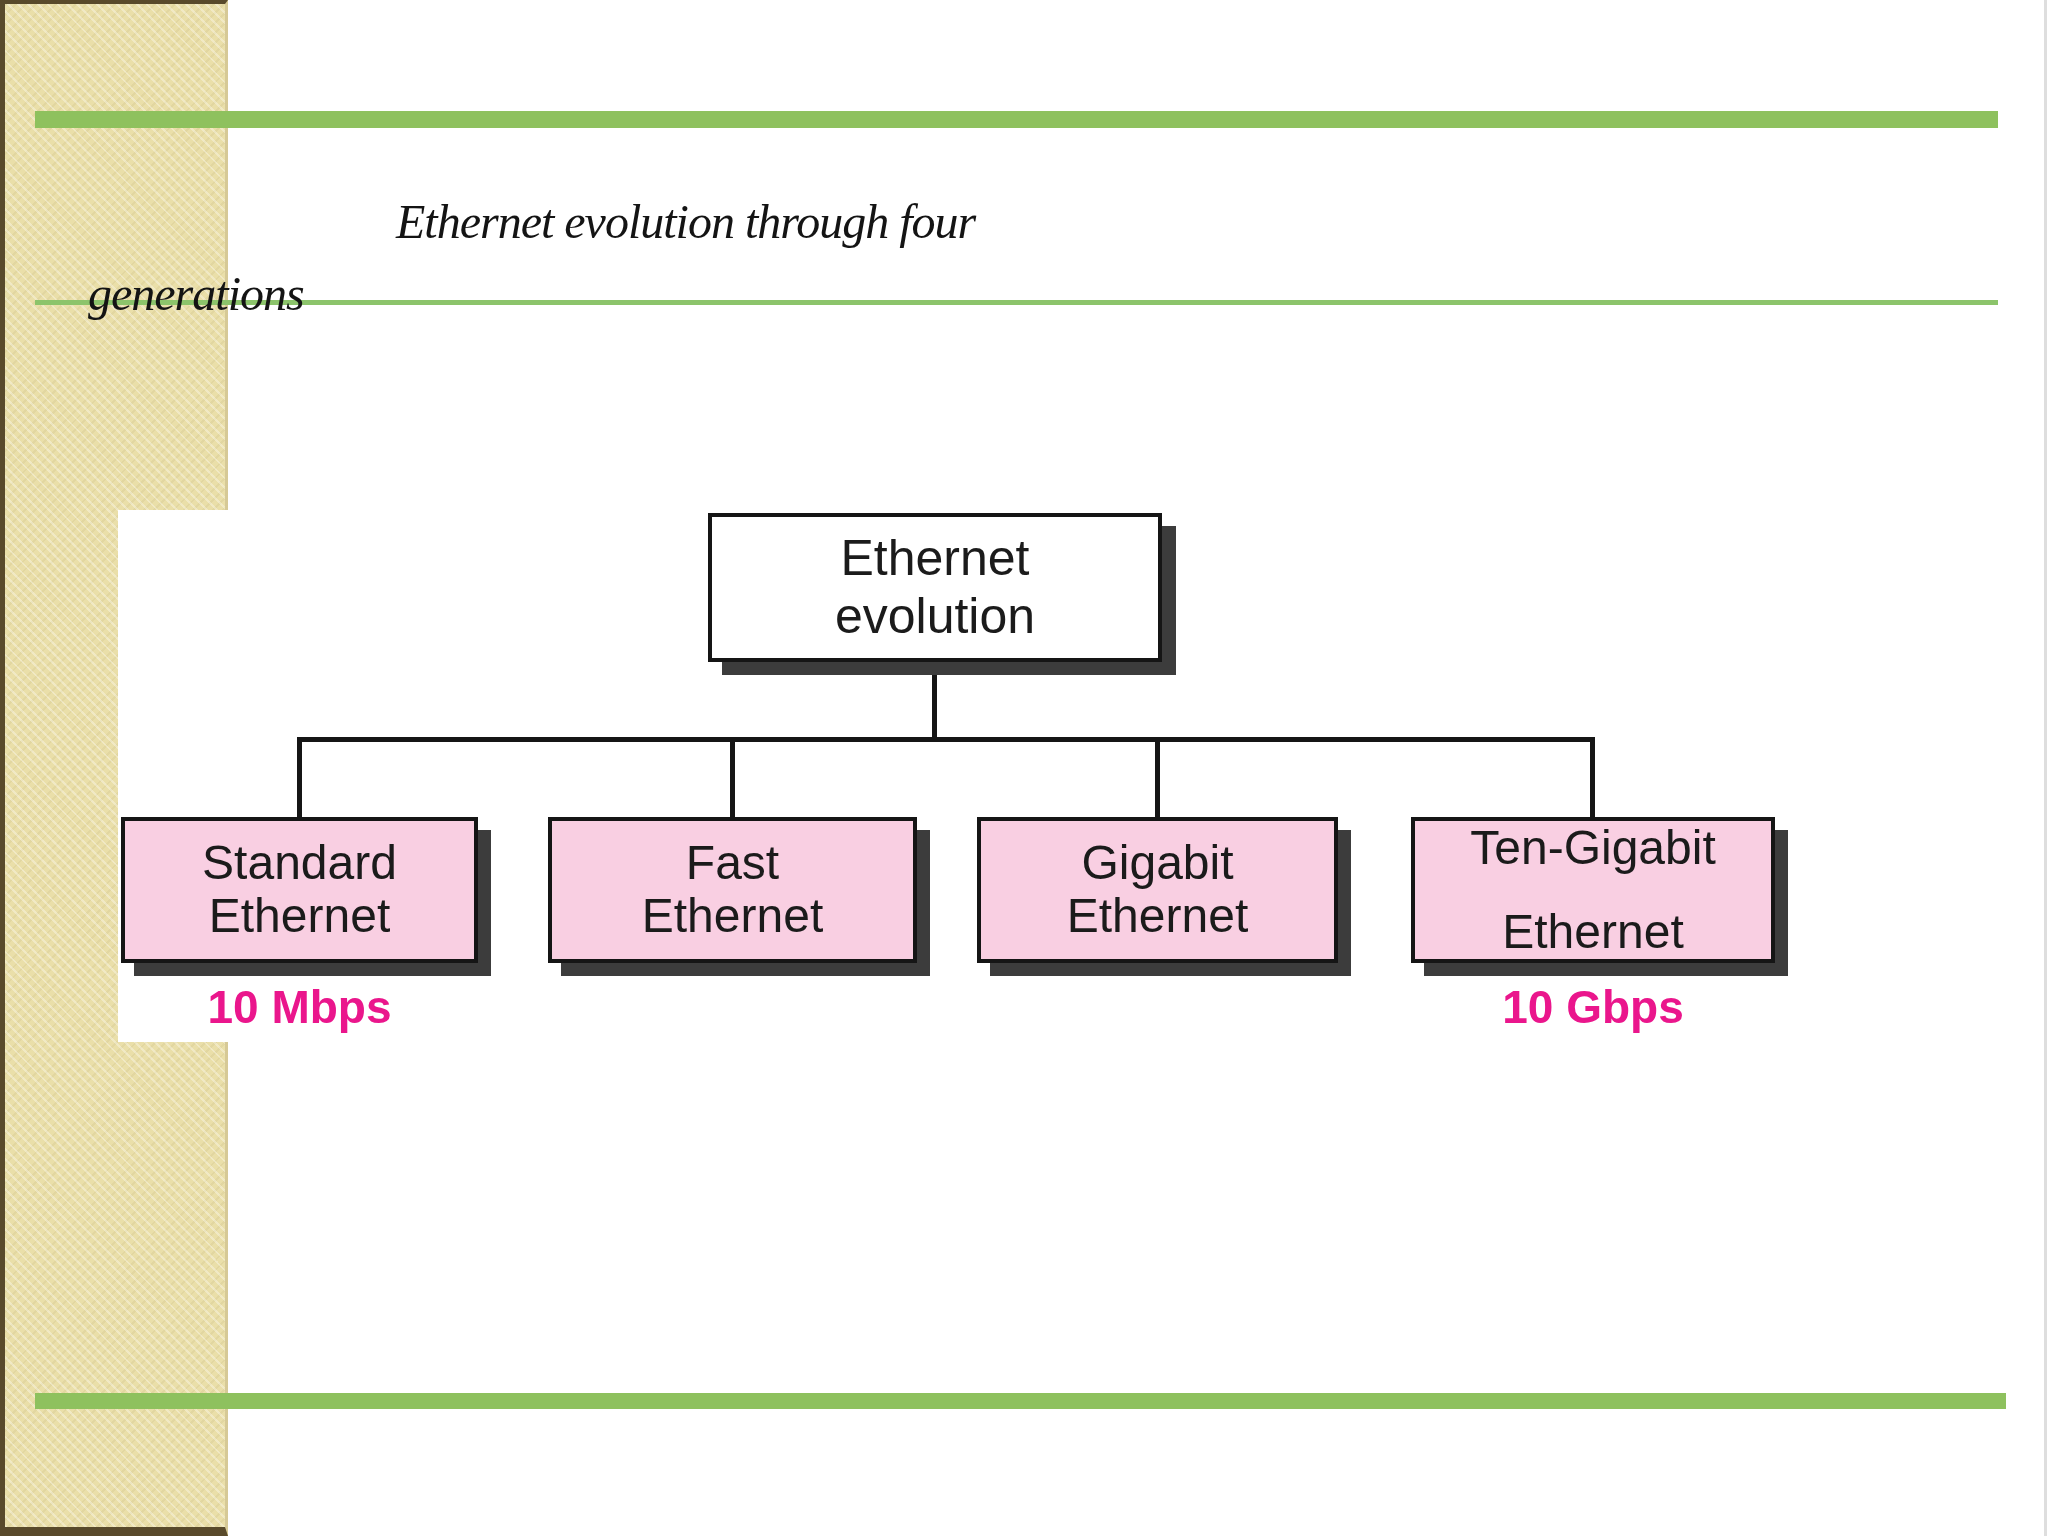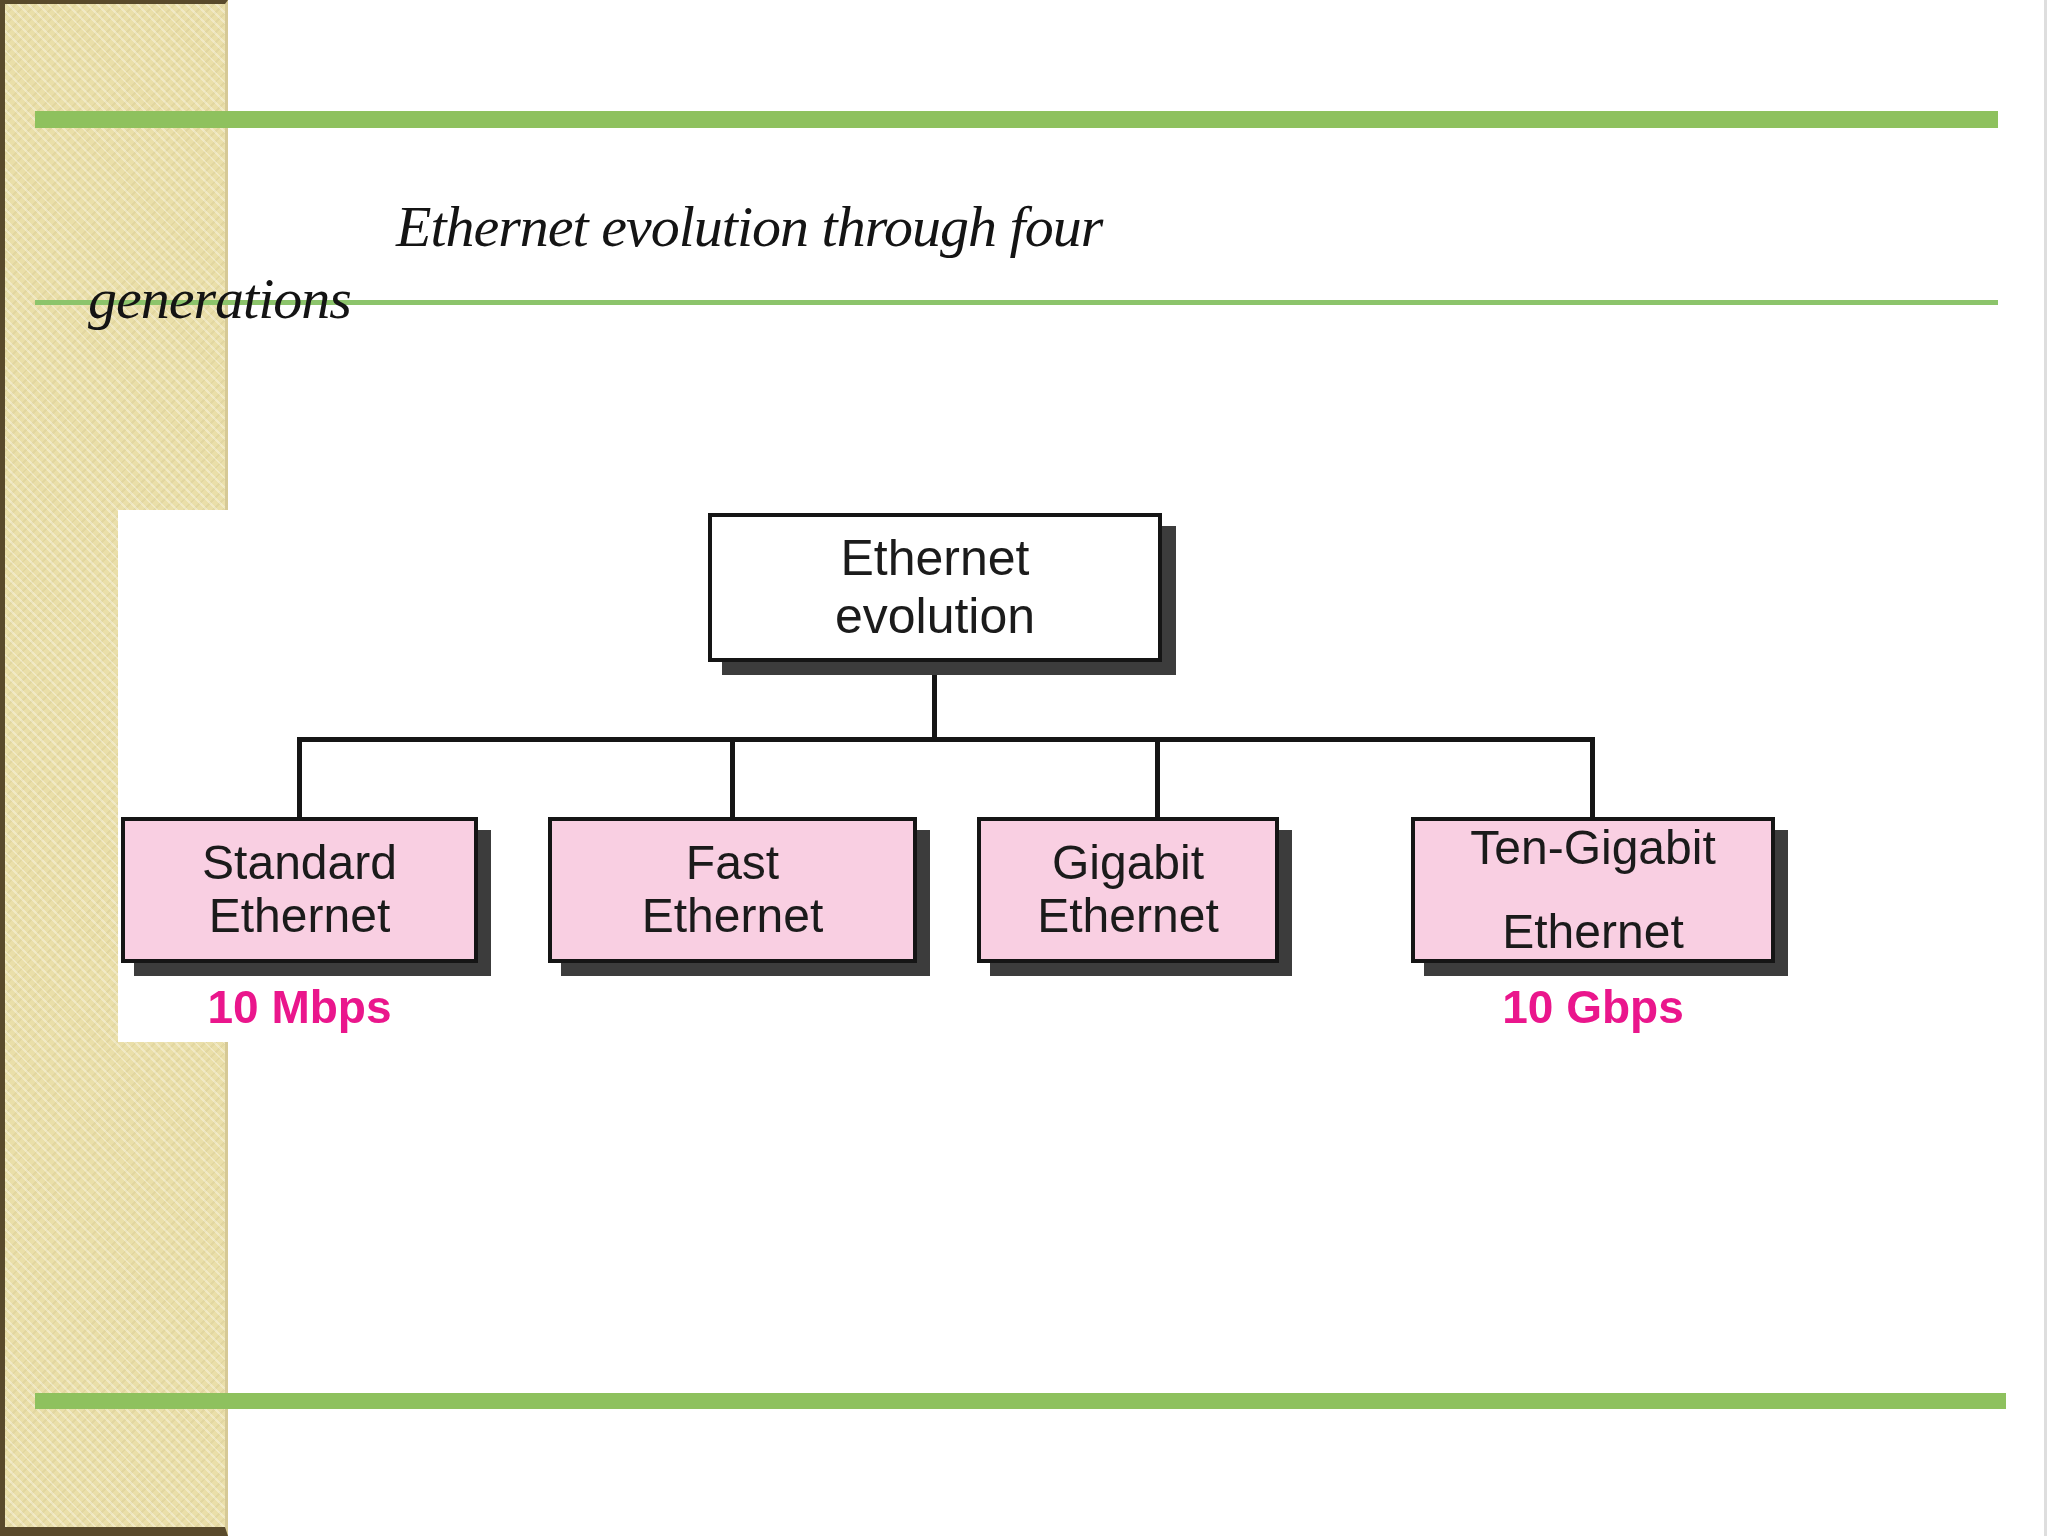--- a/index.html
+++ b/index.html
@@ -29,42 +29,42 @@
     background:var(--thinLineGreen,#8CC46B);z-index:3;
   }
   
   .figure-label{
     position:absolute;left:88px;top:191px;z-index:4;
     font-family:"Liberation Serif",serif;font-size:66px;line-height:1;
     letter-spacing:-2px;color:var(--titleGold,#AD8A2F);white-space:nowrap;
   }
   .figure-caption{
     position:absolute;z-index:4;font-family:"Liberation Serif",serif;
-    font-style:italic;font-size:58px;line-height:1;letter-spacing:-1px;
+    font-style:italic;font-size:48px;line-height:1;letter-spacing:-1px;
     color:#141414;white-space:nowrap;
   }
   .figure-caption.l1{left:396px;top:198px;}
   .figure-caption.l2{left:88px;top:270px;}
   
   .figure-panel{position:absolute;left:118px;top:510px;width:1930px;height:532px;background:#ffffff;z-index:2;}
   
   .node{
     position:absolute;box-sizing:border-box;z-index:5;
     border:4px solid var(--lineBlack,#151515);
     box-shadow:13px 13px 0 0 var(--shadowGray,#3C3C3C);
     display:flex;flex-direction:column;align-items:center;justify-content:center;
     text-align:center;color:#1b1b1b;
   }
   .node .ln{display:block;}
   .root-box{left:708px;top:513px;width:454px;height:149px;background:#ffffff;
     font-size:50px;line-height:1.15;box-shadow:14px 13px 0 0 var(--shadowGray,#3C3C3C);}
   .child-box{top:817px;height:146px;background:var(--boxPink,#F9CFE2);font-size:48px;line-height:1.1;}
   .child-box.c1{left:121px;width:357px;}
   .child-box.c2{left:548px;width:369px;}
-  .child-box.c3{left:977px;width:302px;}
+  .child-box.c3{left:977px;width:361px;}
   .child-box.c4{left:1411px;width:364px;gap:31px;}
   .connector{position:absolute;background:var(--lineBlack,#151515);z-index:4;}
   .stem{left:932px;top:662px;width:5px;height:80px;}
   .hline{left:297px;top:737px;width:1298px;height:5px;}
   .drop{top:740px;width:5px;height:77px;}
   .drop.d1{left:297px;} .drop.d2{left:730px;} .drop.d3{left:1155px;} .drop.d4{left:1590px;}
   .speed{
     position:absolute;top:980px;z-index:5;text-align:center;
     font-size:46px;font-weight:700;letter-spacing:0px;
     color:var(--speedMagenta,#EA168C);white-space:nowrap;

